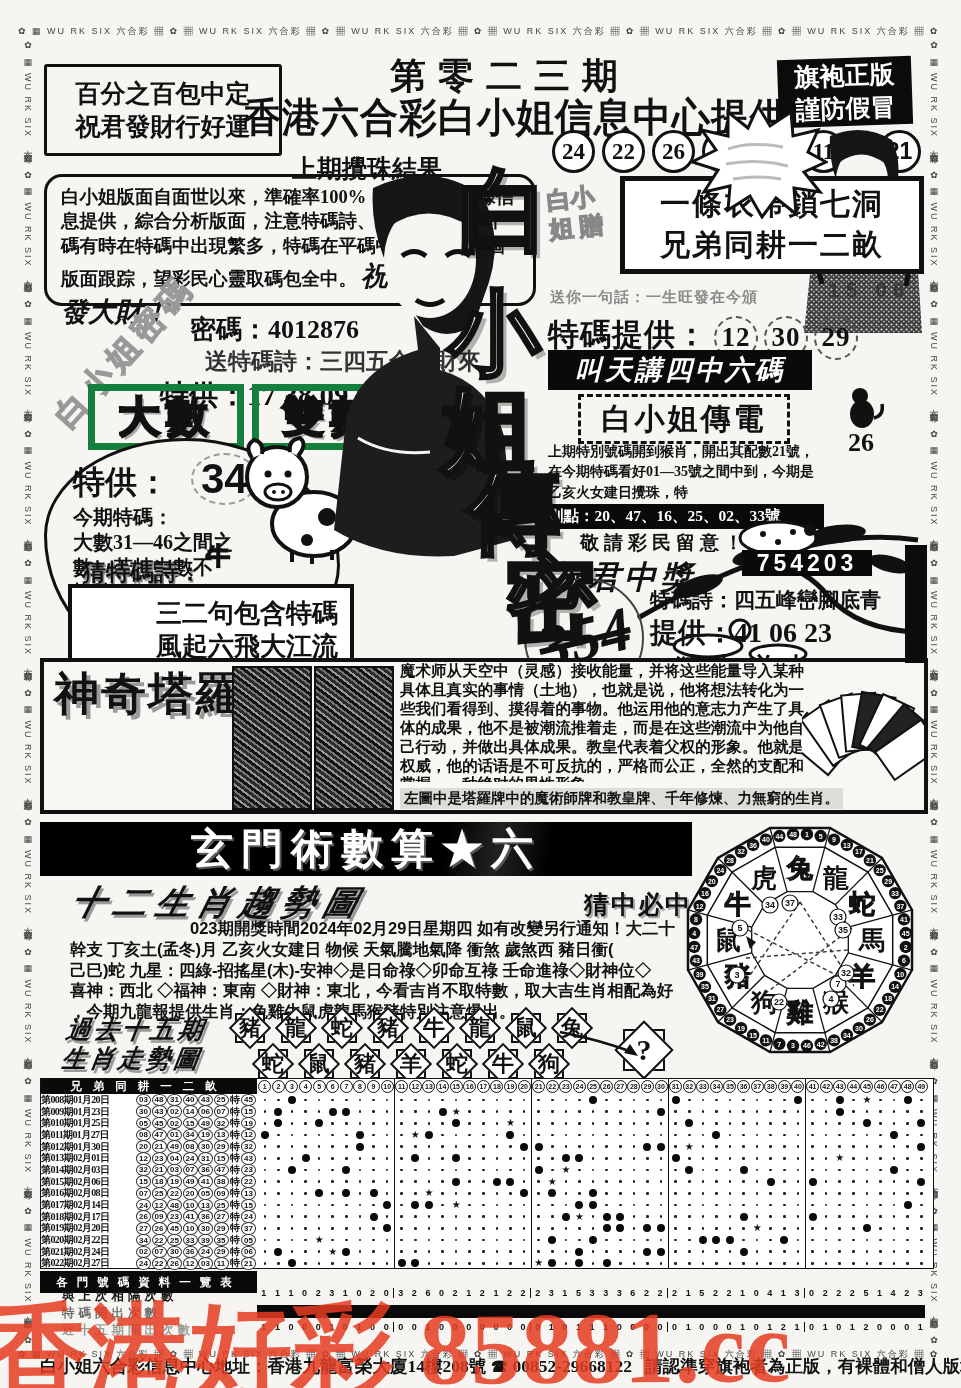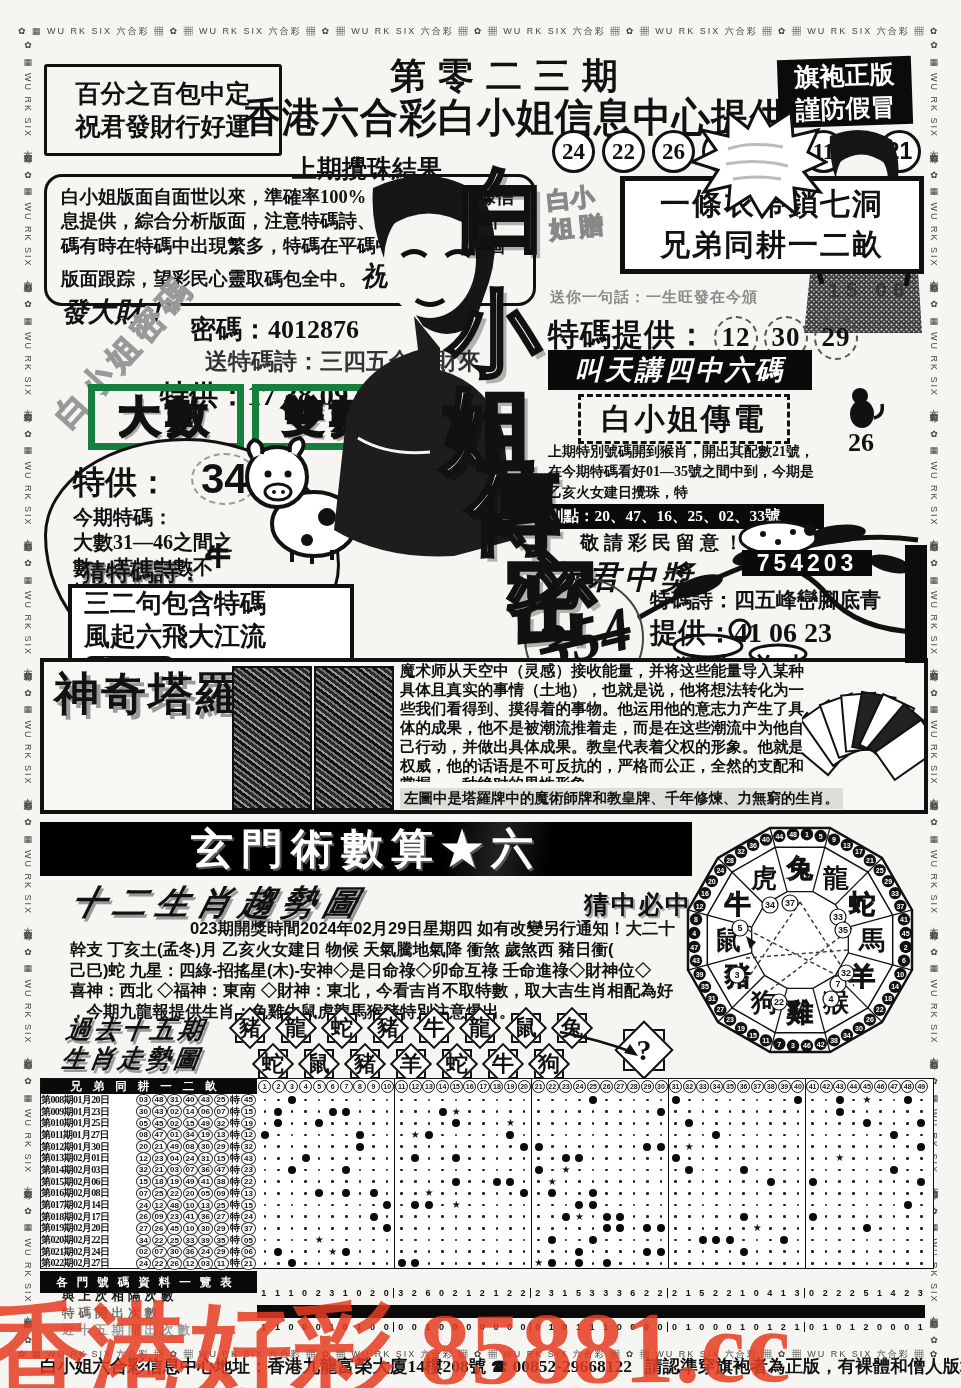--- a/index.html
+++ b/index.html
@@ -64,21 +64,21 @@
   
   #cd-title{left:578px;top:394px;width:206px;height:44px;border:3px dashed #111;display:flex;align-items:center;
      justify-content:center;font-size:30px;font-weight:900;letter-spacing:3px;background:#f6f5f1;}
   #cd-text{left:548px;top:442px;width:272px;font-size:14px;font-weight:800;line-height:1.45;}
   #cd-highlight{left:544px;top:504px;width:272px;background:#0a0a0a;color:#fff;font-size:15.5px;font-weight:900;padding:2px 4px;}
   #cd-notice{left:580px;top:530px;font-size:19px;font-weight:900;letter-spacing:5px;}
   #cd-wish{left:552px;top:556px;font-size:32px;font-weight:900;font-style:italic;letter-spacing:4px;}
   #monkey-num{left:848px;top:428px;font-size:26px;font-weight:700;}
   
   #cm-title{left:82px;top:556px;font-size:24px;font-weight:900;text-shadow:1.5px 1.5px 0 #888;}
-  #cm-box{left:68px;top:584px;width:286px;height:110px;border:4px solid #111;padding:0 12px;box-sizing:border-box;background:#fff;}
+  #cm-box{left:68px;top:584px;width:286px;height:110px;border:4px solid #111;padding:10px 12px;box-sizing:border-box;background:#fff;text-align:right;}
   .cm-line{font-size:26px;font-weight:900;line-height:1.25;}
   #cm-tesong{font-size:28px;font-weight:900;}
   #cm-tesong .lbl{background:#111;color:#fff;padding:0 3px;border-radius:8px;}
   #hand-circle{left:524px;top:578px;width:116px;height:116px;border:2.5px solid #444;border-radius:50%;display:flex;
      align-items:center;justify-content:center;}
   #hand-num{font-size:62px;font-weight:700;font-style:italic;transform:rotate(-14deg);text-decoration:line-through;}
   #cm-code{left:742px;top:550px;width:130px;height:26px;background:#0a0a0a;color:#fff;display:flex;align-items:center;
      justify-content:center;font-size:23px;font-weight:900;letter-spacing:4px;}
   #cm-poem{left:650px;top:586px;font-size:21px;font-weight:900;}
   #cm-tigong{left:650px;top:614px;font-size:28px;font-weight:900;}

